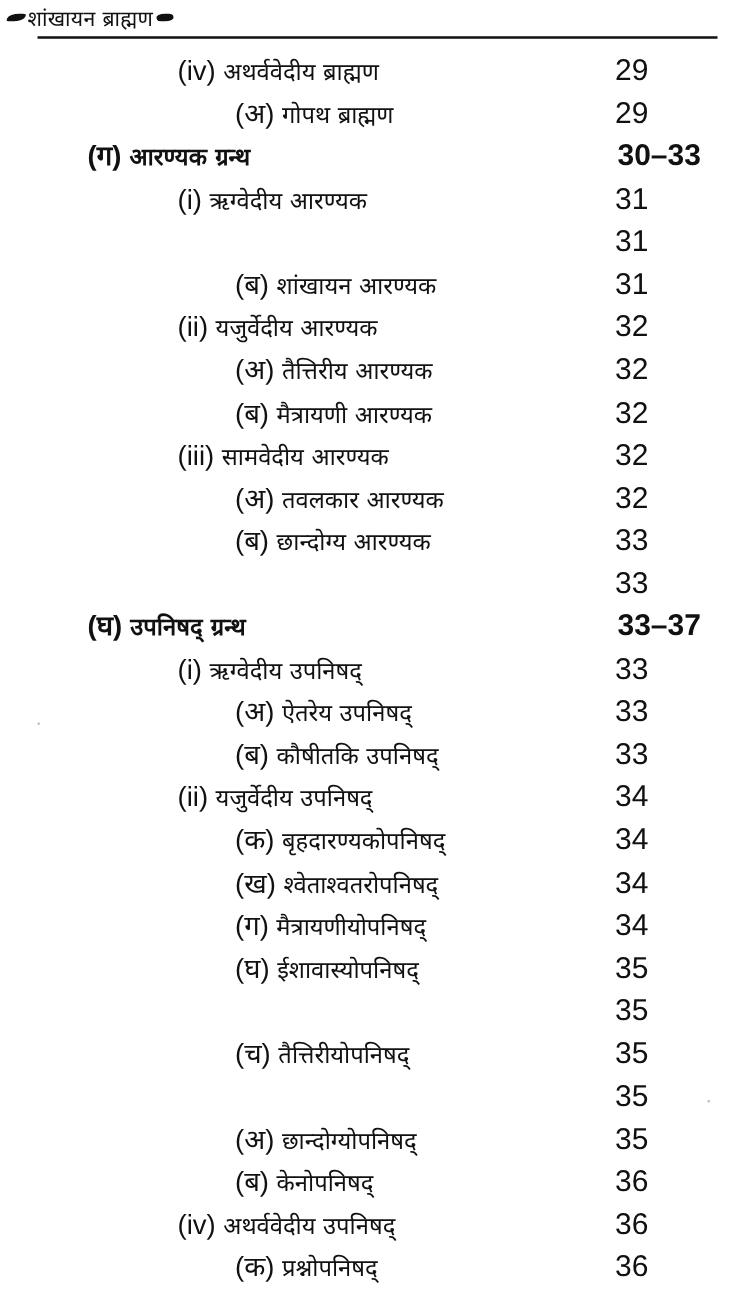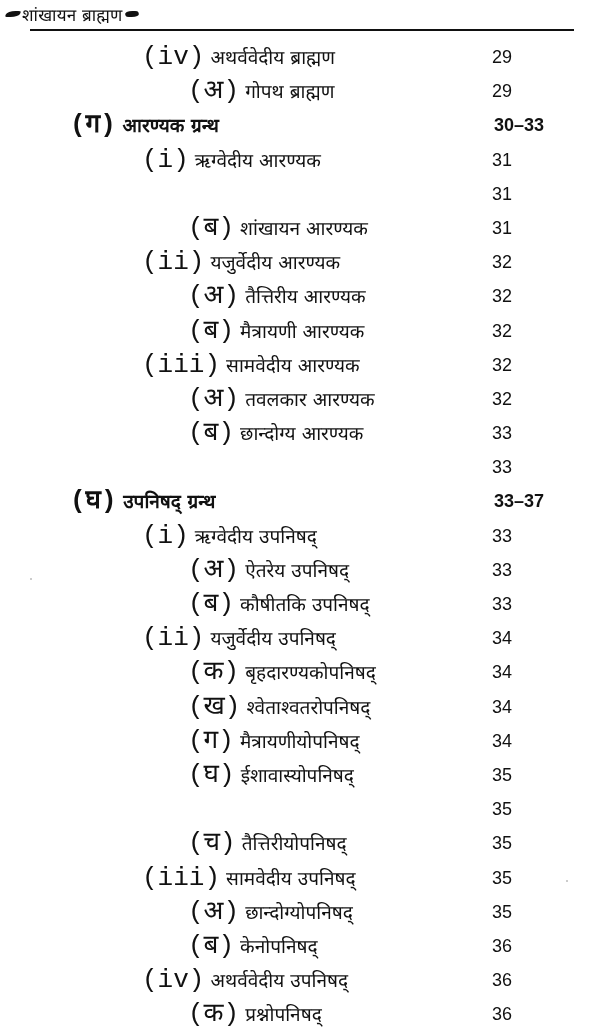--- a/index.html
+++ b/index.html
@@ -21,23 +21,23 @@
   .rule {
     position: absolute; left: 30px; top: 29px; width: 544px; height: 2px; background: #111;
   }
   .toc {
     position: absolute; left: 0; top: 40px; width: 600px;
   }
   .row {
     position: relative; height: 34.2px; line-height: 34px; font-size: 19px;
   }
   .row .label { position: absolute; top: 0; white-space: nowrap; }
-  .row .marker { font-family: Liberation Mono, monospace; font-size: 26px; }
+  .row .marker { font-family: Liberation Sans, sans-serif; font-size: 22px; }
   .row .page {
-    position: absolute; top: 0; font-family: "Liberation Sans", sans-serif; font-size: 18px; text-align: center;
+    position: absolute; top: 0; font-family: "Liberation Sans", sans-serif; font-size: 24px; text-align: center;
   }
   .row.bold .label { font-weight: 700; }
   .row.bold .page { font-weight: 700; }
   .lvl0 .label { left: 70px; }
   .lvl1 .label { left: 142px; }
   .lvl2 .label { left: 188px; }
   .page.single { left: 492px; }
   .page.range { left: 494px; }
   .speck { position: absolute; width: 2px; height: 2px; background: #bbb; border-radius: 1px; }
 </style>
@@ -139,21 +139,20 @@
       <span class="page single">35</span>
     </div>
     <div class="row lvl2">
       <span class="page single">35</span>
     </div>
     <div class="row lvl2">
       <span class="label"><span class="marker">(च)</span> <span class="title">तैत्तिरीयोपनिषद्</span></span>
       <span class="page single">35</span>
     </div>
     <div class="row lvl1">
-      <span class="label"><span class="marker">(iii)</span> <span class="title">सामवेदीय उपनिषद्</span></span>
       <span class="page single">35</span>
     </div>
     <div class="row lvl2">
       <span class="label"><span class="marker">(अ)</span> <span class="title">छान्दोग्योपनिषद्</span></span>
       <span class="page single">35</span>
     </div>
     <div class="row lvl2">
       <span class="label"><span class="marker">(ब)</span> <span class="title">केनोपनिषद्</span></span>
       <span class="page single">36</span>
     </div>

